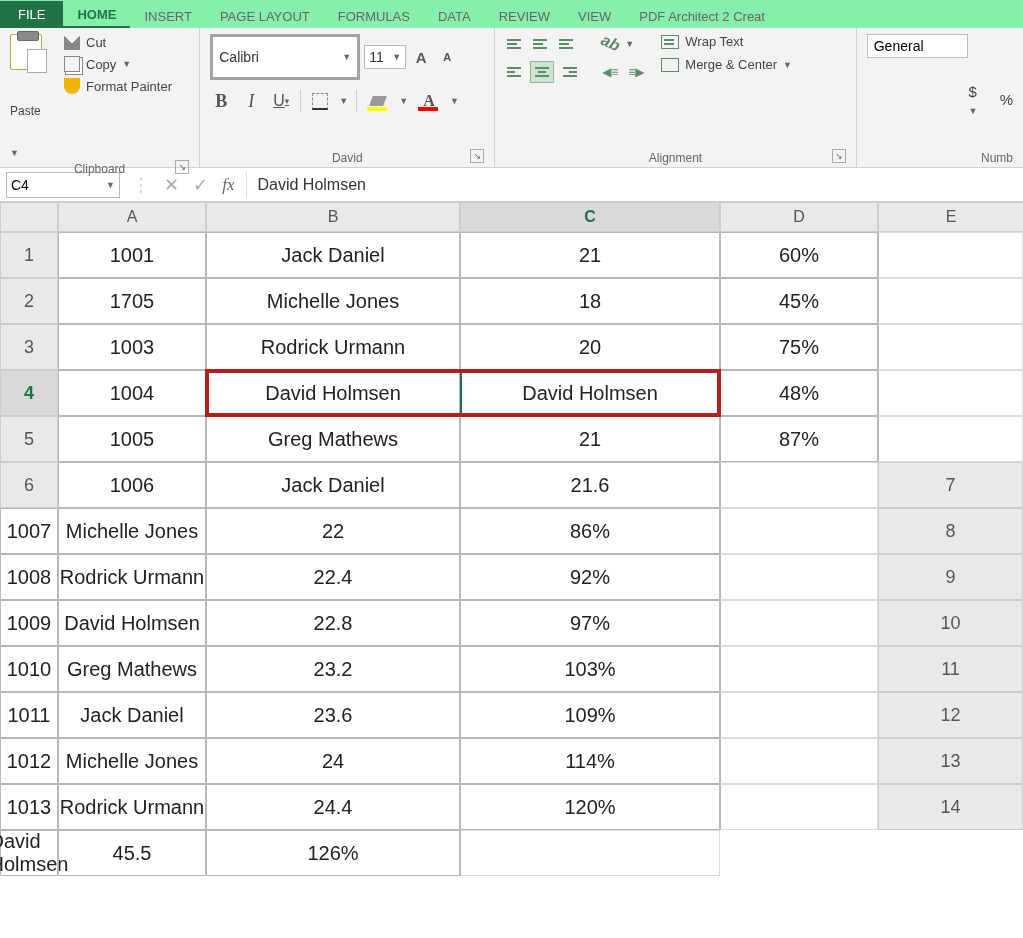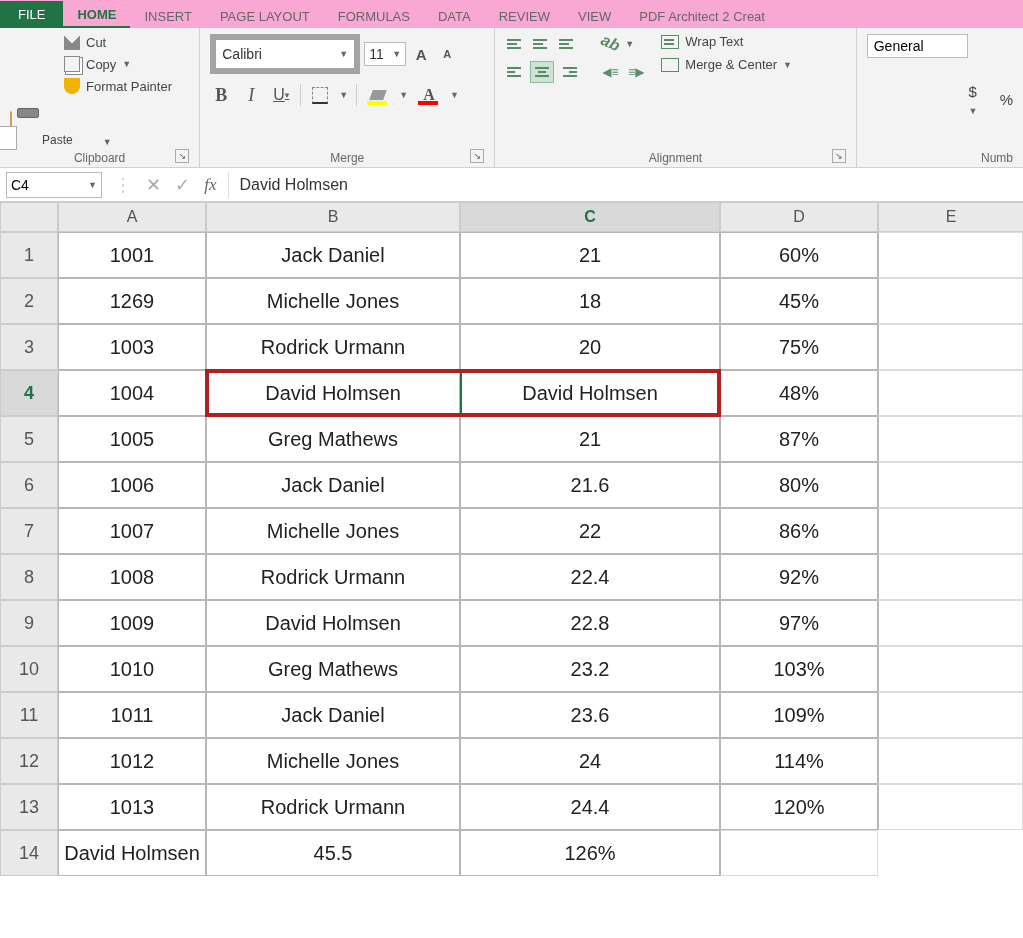--- a/index.html
+++ b/index.html
@@ -1,48 +1,48 @@
 <!DOCTYPE html>
 <html><head>
 <meta charset="utf-8">
 <style>
   * { box-sizing: border-box; margin: 0; padding: 0; font-family: "Segoe UI", Arial, sans-serif; }
   body { background: #fff; width: 1023px; overflow: hidden; }
 
   
-  .tabs { display: flex; align-items: flex-end; height: 28px; background: #f9a8d4; font-size: 13px; color: #444; user-select: none;}
+  .tabs { display: flex; align-items: flex-end; height: 28px; background: #86efac; font-size: 13px; color: #444; user-select: none;}
   .tab { padding: 6px 14px 4px 14px; cursor: pointer;}
   .tab.file { background:#217346; color:#fff; font-weight: normal; padding:6px 18px;}
   .tab.active { color:#217346; border-bottom:2px solid #217346; font-weight:600;text-align:right;}
   .tab:not(.file):not(.active) { color:#666; }
 
   
   .ribbon { background:#f3f3f3; border-bottom:1px solid #d0d0d0; display:flex; height:140px; }
   .group { border-right:1px solid #d0d0d0; padding:6px 10px 2px 10px; display:flex; flex-direction:column; justify-content:space-between;}
   .group-body { flex:1; display:flex; }
   .group-label { text-align:center; font-size:12px; color:#666; padding-top:4px; position:relative;}
   .group-label .launcher { position:absolute; right:0; bottom:2px; width:14px; height:14px; border:1px solid #aaa; font-size:9px; line-height:12px; color:#666; text-align:center;}
 
   
-  .paste-btn { display:flex; flex-direction:row; align-items:flex-end; width:48px; cursor:pointer;gap:30px; }
+  .paste-btn { display:flex; flex-direction:column; align-items:flex-start; width:48px; cursor:pointer;gap:30px; }
   .paste-icon { width:32px; height:36px; background:#fff; border:1px solid #c9a24b; border-radius:2px; position:relative;}
   .paste-icon::before { content:""; position:absolute; top:-4px; left:6px; width:20px; height:8px; background:#888; border:1px solid #666; border-radius:2px;}
   .paste-icon::after { content:""; position:absolute; right:-6px; bottom:-4px; width:18px; height:22px; background:#fff; border:1px solid #aaa;}
   .paste-label { font-size:12px; color:#444; margin-top:4px; }
   .clip-right { display:flex; flex-direction:column; gap:6px; padding-left:6px; font-size:13px; color:#444;}
   .clip-item { display:flex; align-items:center; gap:6px; cursor:pointer; white-space:nowrap;}
   .small-ico { width:16px; height:16px; display:inline-block;}
   .ico-cut { background:linear-gradient(45deg,#888 45%,transparent 45%),linear-gradient(-45deg,#888 45%,transparent 45%); }
   .ico-copy { border:1px solid #888; box-shadow:2px 2px 0 #fff,2px 2px 0 1px #888 ;}
   .ico-brush { background:#f2b200; border-radius:0 0 8px 8px;}
   .dd-caret { font-size:9px; color:#666; }
 
   
   .font-top { display:flex; align-items:center; gap:4px; margin-bottom:10px;}
-  .font-name { width:150px; height:24px; border:6px solid #a3a3a3; background:#fff; font-size:14px; color:#333; padding:14px 6px; display:flex; align-items:center; justify-content:space-between;}
+  .font-name { width:150px; height:24px; border:3px solid #a3a3a3; background:#fff; font-size:14px; color:#333; padding:20px 6px; display:flex; align-items:center; justify-content:space-between;}
   .font-size { width:42px; height:24px; border:1px solid #bbb; background:#fff; font-size:14px; color:#333; padding:2px 4px; display:flex; align-items:center; justify-content:space-between;}
   .fbtn { width:22px; height:22px; display:flex; align-items:center; justify-content:center; color:#555; cursor:pointer; position:relative;}
   .fbtn.grow { font-size:15px; font-weight:bold;}
   .fbtn.shrink{ font-size:11px; font-weight:bold;}
   .font-bot { display:flex; align-items:center; gap:8px;}
   .fbtn.bold { font-weight:bold; font-family:"Times New Roman"; font-size:18px;}
   .fbtn.italic { font-style:italic; font-family:"Times New Roman"; font-size:18px;}
   .fbtn.uline { text-decoration:underline; font-size:16px;}
   .fbtn.border-ico::before { content:""; width:14px; height:14px; border:1px dashed #888; border-bottom:2px solid #333;}
   .fbtn.fill { width:26px;}
@@ -64,21 +64,21 @@
   .wrap-ico { width:18px; height:14px; border:1px solid #5b8c68; position:relative;}
   .wrap-ico::after{content:""; position:absolute; left:2px; top:3px; width:10px; height:2px; background:#5b8c68; box-shadow:0 4px 0 #5b8c68;}
   .merge-ico { width:18px; height:14px; border:1px solid #5b8c68; }
 
   
   .num-top { width:110px; height:24px; border:1px solid #bbb; background:#fff; font-size:14px; padding:2px 6px; display:flex; align-items:center; justify-content:space-between;}
   .num-bot { display:flex; gap:14px; align-items:center; font-size:15px; color:#444; margin-top:18px;}
 
   
   .fbar { display:flex; align-items:center; border-bottom:1px solid #ccc; height:34px;}
-  .namebox { width:96px; height:26px; margin:4px 0 4px 6px; border:1px solid #bbb; display:flex; align-items:center; justify-content:space-between; padding:4px 4px; font-size:14px;}
+  .namebox { width:114px; height:26px; margin:4px 0 4px 6px; border:1px solid #bbb; display:flex; align-items:center; justify-content:space-between; padding:4px 4px; font-size:14px;}
   .fbar-mid { display:flex; align-items:center; gap:14px; padding:0 12px; color:#aaa; font-size:18px;}
   .fx { font-style:italic; font-family:"Times New Roman"; color:#666; font-size:17px;}
   .fbar-sep { width:1px; height:26px; background:#ddd;}
   .fval { flex:1; font-size:16px; color:#333; padding-left:10px;}
 
   
   .grid { display:grid; grid-template-columns:58px 148px 254px 260px 158px 145px; font-size:20px; color:#222;}
   .hd { background:#e9e9e9; border:1px solid #ccc; height:30px; display:flex; align-items:center; justify-content:center; font-size:16px; color:#555;}
   .hd.corner { background:#e9e9e9;}
   .hd.colC { color:#217346; font-weight:600; background:#d9d9d9;}
@@ -160,21 +160,21 @@
         <div class="fbtn border-ico"></div>
         <span class="dd-caret">▼</span>
         <div class="vsep"></div>
         <div class="fbtn fill"></div>
         <span class="dd-caret">▼</span>
         <div class="fbtn fontcolor">A</div>
         <span class="dd-caret">▼</span>
       </div>
     </div>
     <div class="group-label">
-      <span>Merge</span>
+      <span>David</span>
       <span class="launcher">↘</span>
     </div>
   </div>
 
   <div class="group" style="width:380px">
     <div class="group-body">
       <div class="align-body" style="margin-right:14px">
         <div class="align-row">
           <div class="albtn">
               <span style="width:14px"></span>
@@ -274,21 +274,21 @@
   <div class="hd" style="border-right:none">E</div>
 
   <div class="rowhd">1</div>
   <div class="cell">1001</div>
   <div class="cell">Jack Daniel</div>
   <div class="cell">21</div>
   <div class="cell">60%</div>
   <div class="cell colE"></div>
 
   <div class="rowhd">2</div>
-  <div class="cell">1269</div>
+  <div class="cell">1705</div>
   <div class="cell">Michelle Jones</div>
   <div class="cell">18</div>
   <div class="cell">45%</div>
   <div class="cell colE"></div>
 
   <div class="rowhd">3</div>
   <div class="cell">1003</div>
   <div class="cell">Rodrick Urmann</div>
   <div class="cell">20</div>
   <div class="cell">75%</div>
@@ -305,21 +305,20 @@
   <div class="cell">1005</div>
   <div class="cell">Greg Mathews</div>
   <div class="cell">21</div>
   <div class="cell">87%</div>
   <div class="cell colE"></div>
 
   <div class="rowhd">6</div>
   <div class="cell">1006</div>
   <div class="cell">Jack Daniel</div>
   <div class="cell">21.6</div>
-  <div class="cell">80%</div>
   <div class="cell colE"></div>
 
   <div class="rowhd">7</div>
   <div class="cell">1007</div>
   <div class="cell">Michelle Jones</div>
   <div class="cell">22</div>
   <div class="cell">86%</div>
   <div class="cell colE"></div>
 
   <div class="rowhd">8</div>

